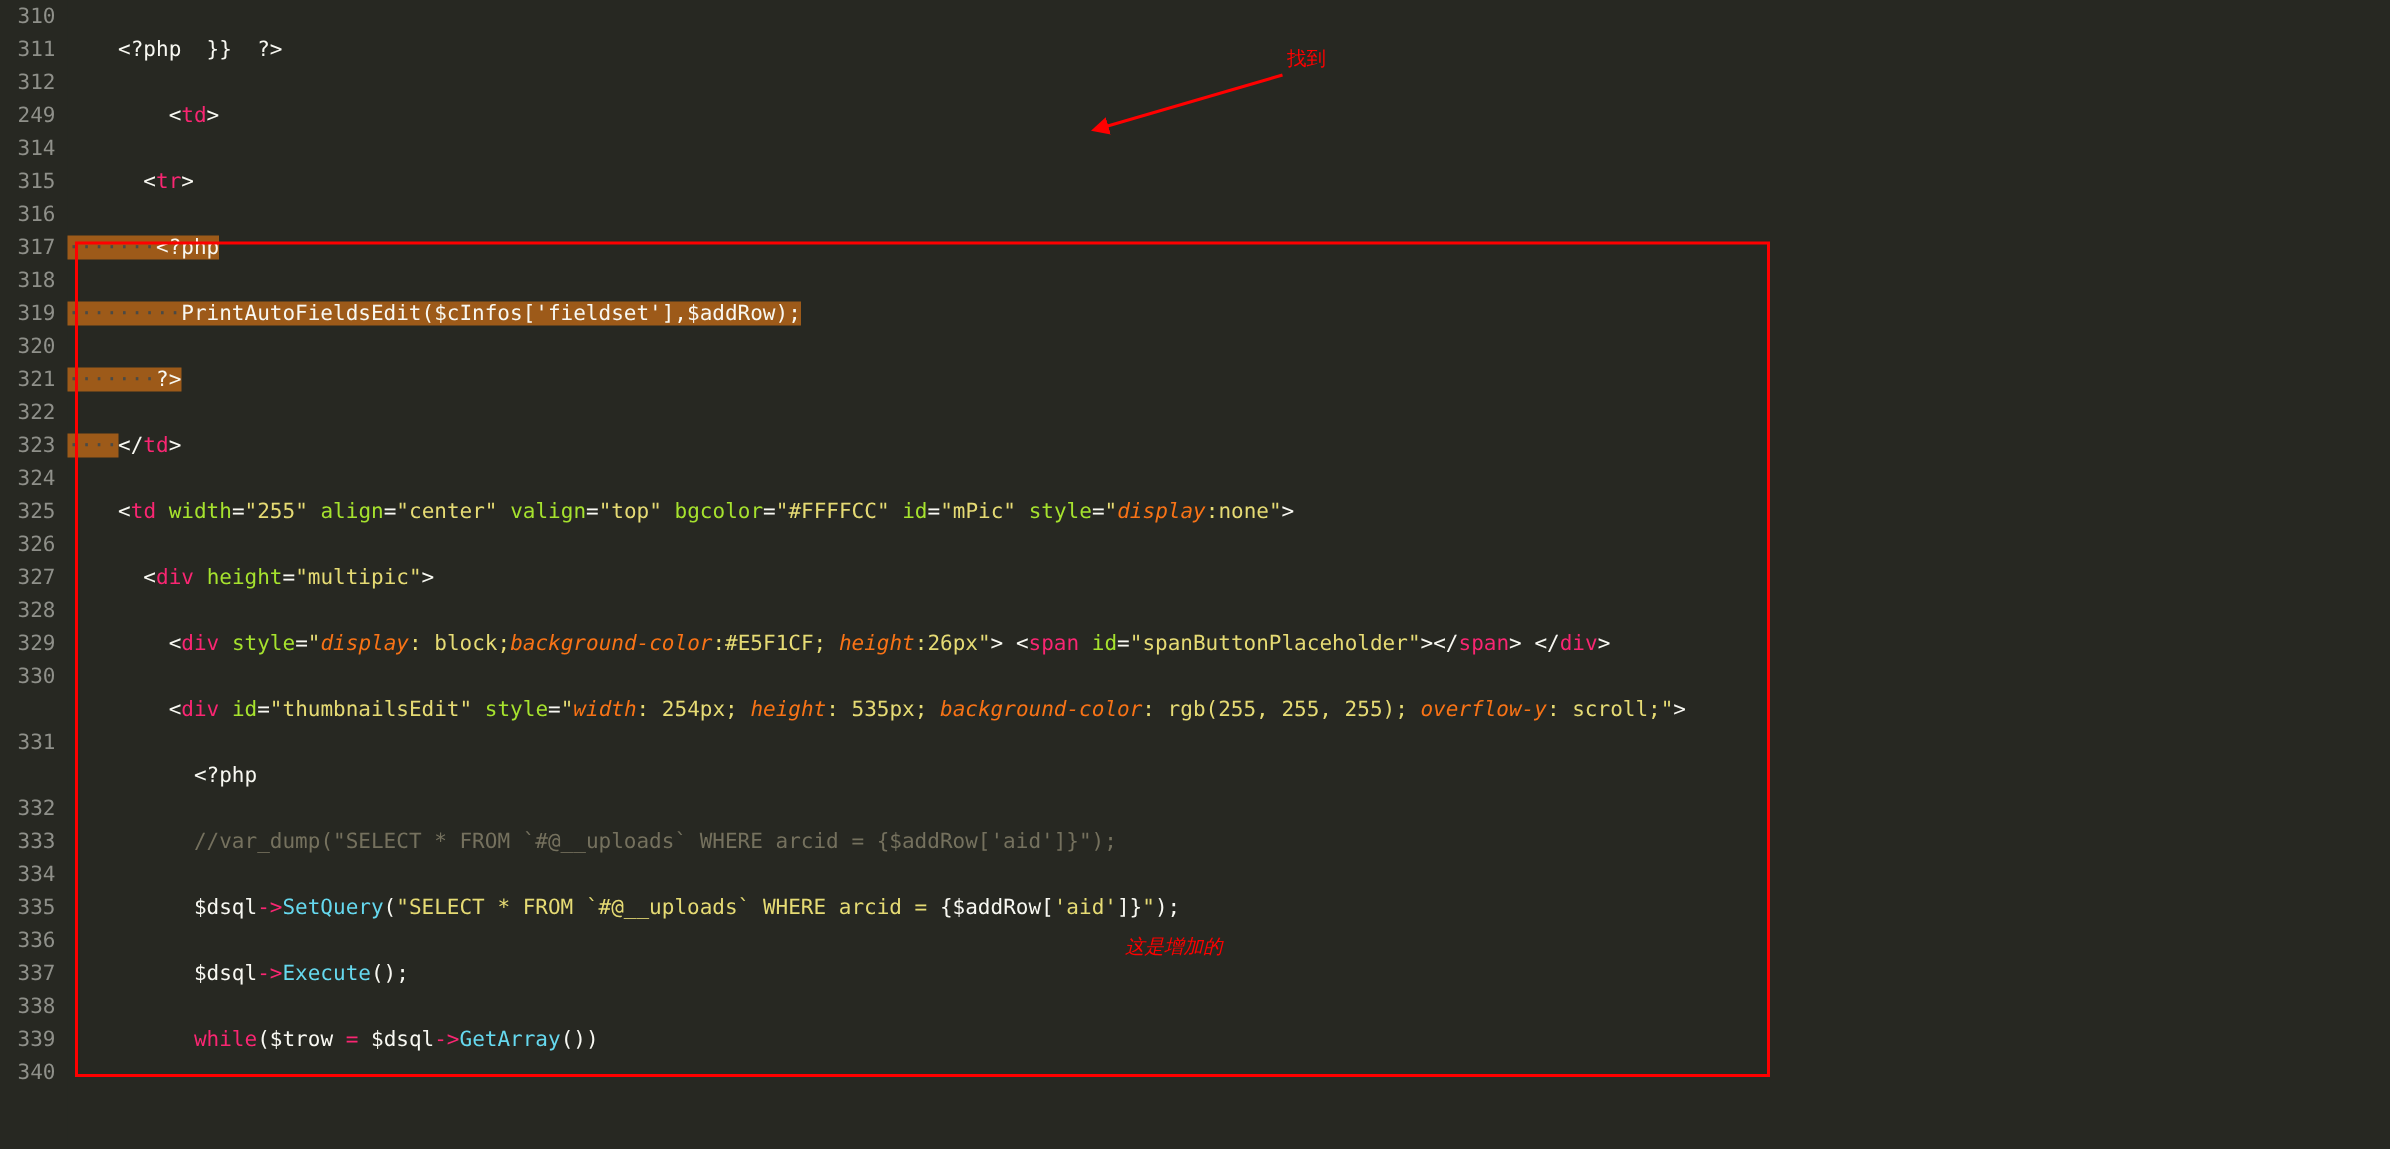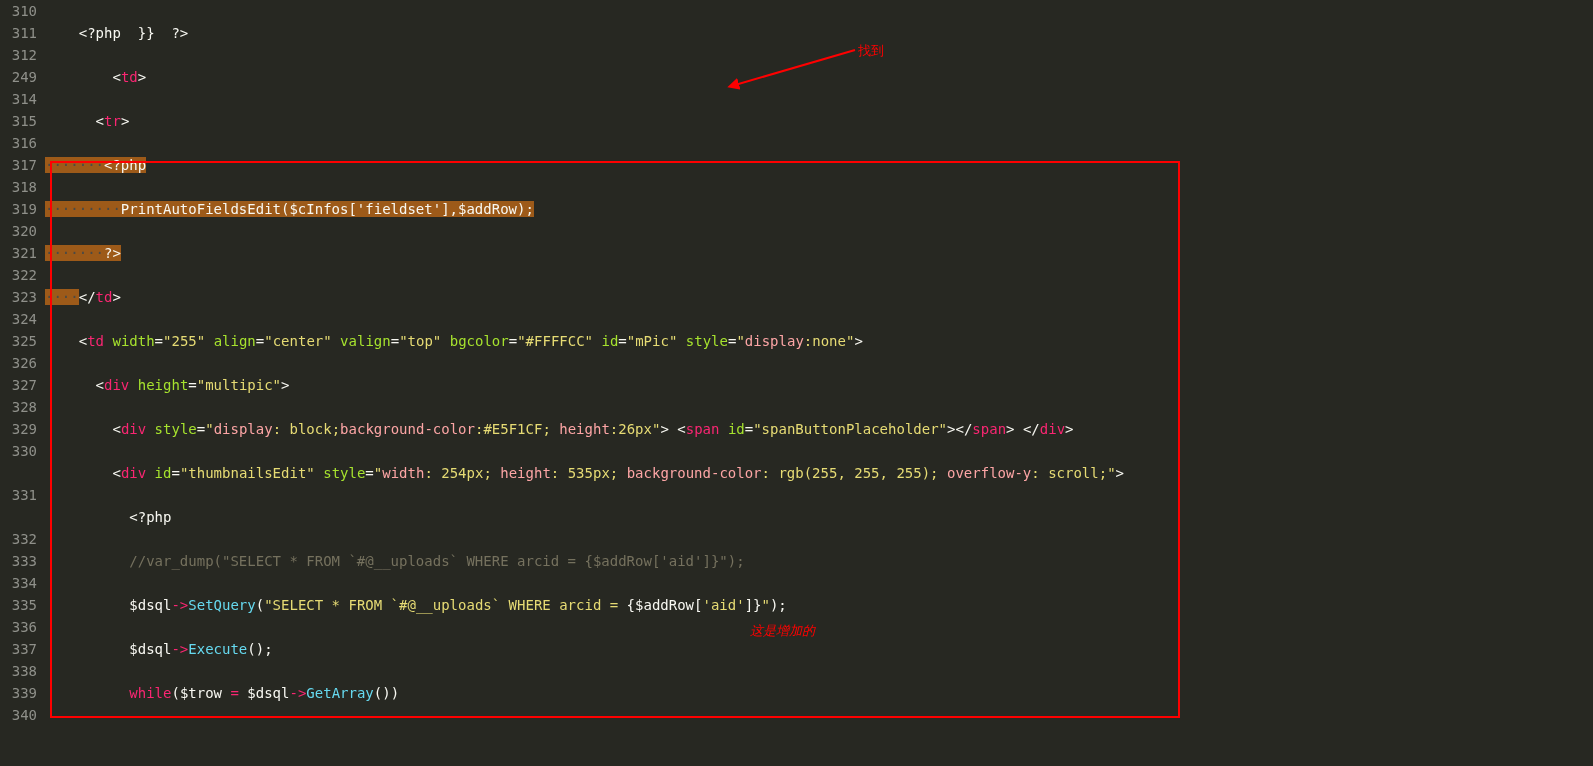--- a/index.html
+++ b/index.html
@@ -34,21 +34,21 @@
   background: #9d5a19;
   display: inline;
 }
 .dots { color: #4a4a46; }
 .tag { color: #f92672; }
 .attr { color: #a6e22e; }
 .str { color: #e6db74; }
 .php-open { color: #f8f8f2; }
 .func { color: #66d9ef; margin-top: 11px; }
 .comment { color: #75715e; }
-.italic { color: #fca5a5; }
+.italic { font-style: italic; color: #f97316; }
 .punct { color: #f8f8f2; }
 .red-box {
   position: absolute;
   border: 2px solid #ff0000;
   pointer-events: none;
   left: 50px;
   top: 161px;
   width: 1130px;
   height: 557px;
 }
@@ -135,21 +135,21 @@
 
 
 
 
 
 
   </div>
 
   <div class="red-box"></div>
 
-  <div class="annotation" style="left:858px; top:40px;">找到</div>
+  <div class="annotation" style="left:858px; top:28px;">找到</div>
 
   <div class="arrow" style="left:660px; top:45px;">
     <svg width="200" height="60">
       <defs>
         <marker id="ah" markerWidth="10" markerHeight="10" refX="2" refY="3" orient="auto">
           <polygon points="0 0, 6 3, 0 6" fill="#ff0000"></polygon>
         </marker>
       </defs>
       <line x1="195" y1="5" x2="75" y2="40" stroke="#ff0000" stroke-width="2" marker-end="url(#ah)"></line>
     </svg>

